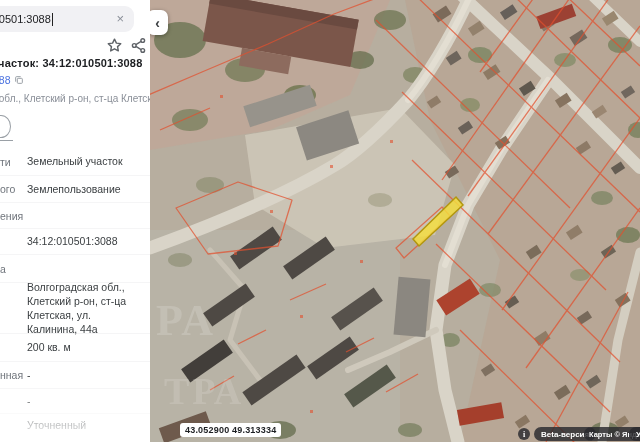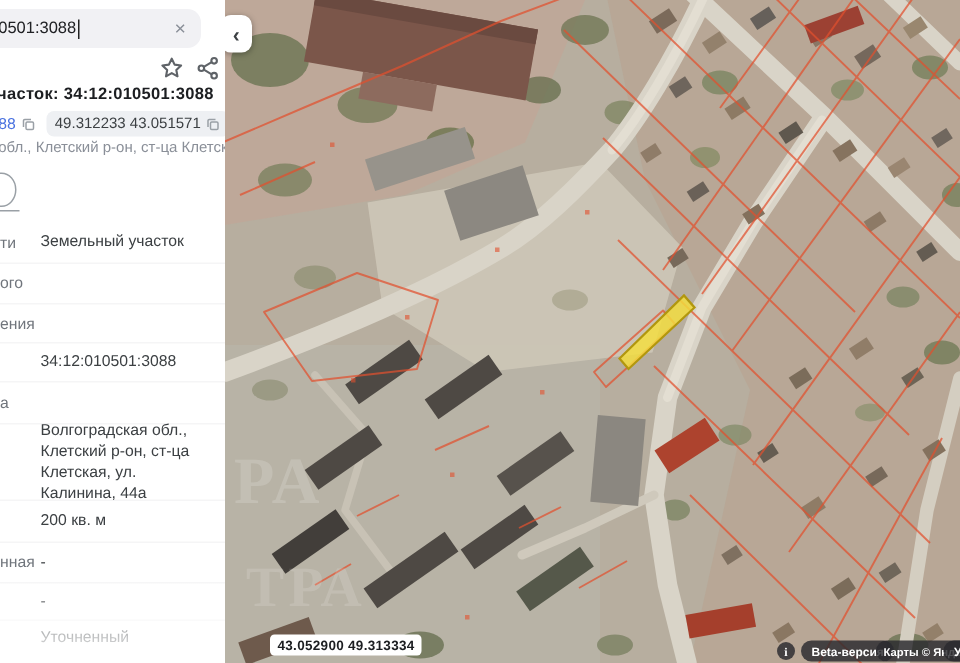--- a/index.html
+++ b/index.html
@@ -136,41 +136,35 @@
   </span>
 
   <div class="panel-title">Участок: 34:12:010501:3088</div>
 
   <div class="link-row">
     <span class="cad-link">34:12:010501:3088</span>
     <svg class="copy-ic" viewBox="0 0 24 24" fill="none" stroke="currentColor" stroke-width="2.4">
         <rect x="8" y="8" width="12" height="12" rx="2"></rect>
         <path d="M16 4H6a2 2 0 0 0-2 2v10"></path>
       </svg>
-    <span class="coord-chip">
-      <span>49.312233 43.051571</span>
-      <svg class="copy-ic" viewBox="0 0 24 24" fill="none" stroke="currentColor" stroke-width="2.4">
-          <rect x="8" y="8" width="12" height="12" rx="2"></rect>
-          <path d="M16 4H6a2 2 0 0 0-2 2v10"></path>
-        </svg>
-    </span>
   </div>
 
   <div class="addr-line">Волгоградская обл., Клетский р-он, ст-ца Клетская, ул. Калинина, 44а</div>
 
   <div class="circle-frag"></div>
   <div class="circle-frag-line"></div>
 
   <div class="prop-table">
     <div class="prop-row r1">
         <div class="prop-label">ти</div>
         <div class="prop-value">Земельный участок</div>
       </div>
     <div class="prop-row r2">
         <div class="prop-label">ого</div>
+        <div class="prop-value">Землепользование</div>
       </div>
     <div class="prop-row r3">
         <div class="prop-label">ения</div>
       </div>
     <div class="prop-row r4">
         <div class="prop-label"></div>
         <div class="prop-value">34:12:010501:3088</div>
       </div>
     <div class="prop-row r5">
         <div class="prop-label">а</div>

